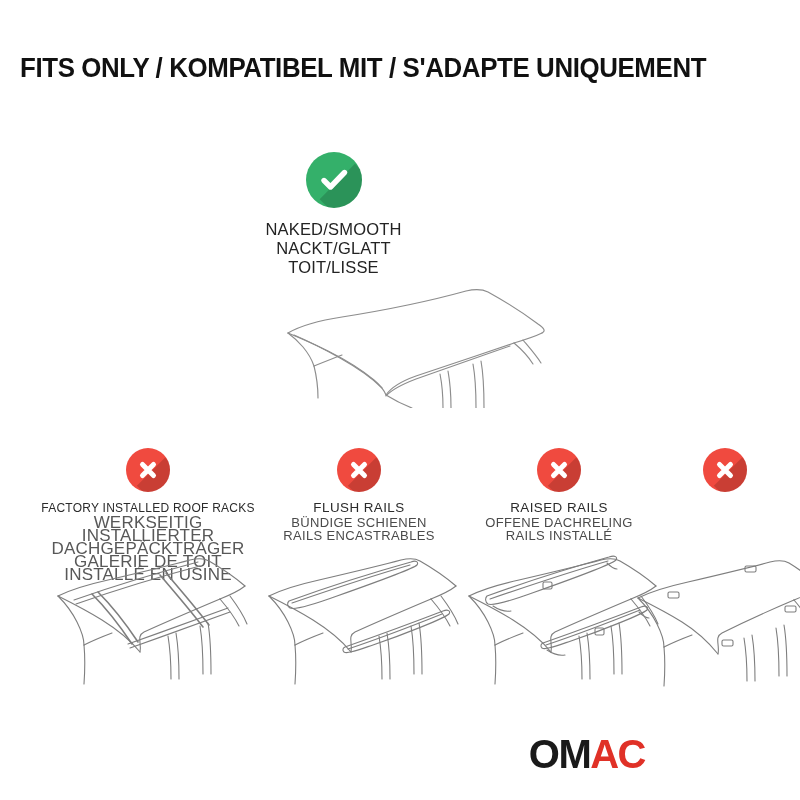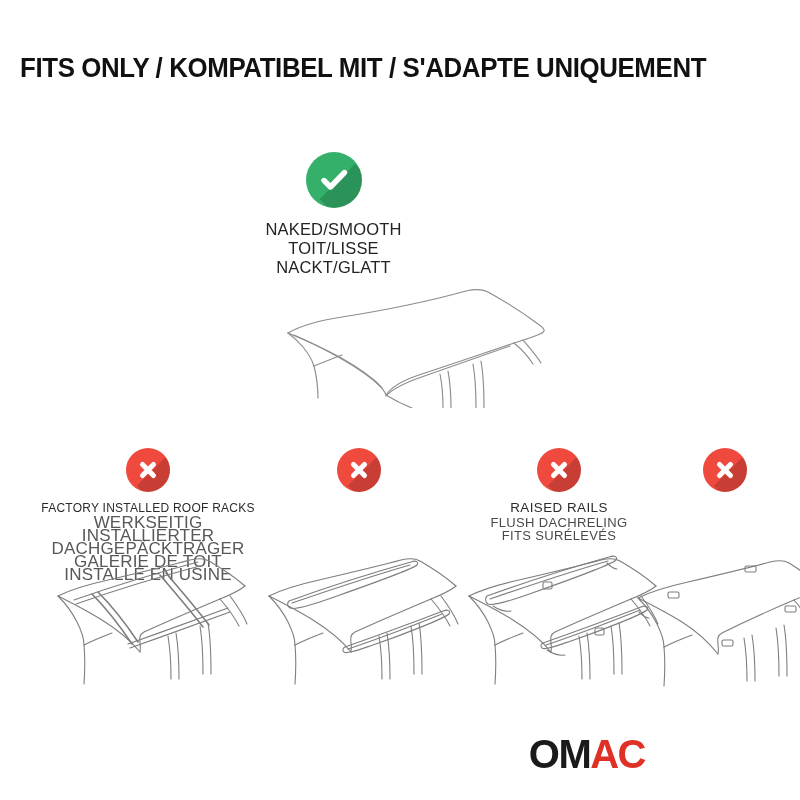--- a/index.html
+++ b/index.html
@@ -157,22 +157,22 @@
       <div class="shadow"></div>
       <div class="glyph">
         <svg width="34" height="34" viewBox="0 0 34 34">
           <path d="M7 17.5 L13.5 24 L27.5 9.5" stroke="#ffffff" stroke-width="5.4" stroke-linecap="round" stroke-linejoin="round" fill="none"></path>
         </svg>
       </div>
     </div>
 
     <div class="ok-labels">
       <div>NAKED/SMOOTH</div>
+      <div>NACKT/GLATT</div>
       <div>TOIT/LISSE</div>
-      <div>NACKT/GLATT</div>
     </div>
   </div>
 
   <div class="naked-illo">
     <svg width="300" height="130" viewBox="0 0 300 130">
       <g fill="none" stroke="#8d8d8d" stroke-width="1.15" stroke-linejoin="round" stroke-linecap="round">
 
         <path d="M18 55 C30 48 52 42 72 39 C110 33 160 23 196 13 C205 11 212 11 218 14
                  C236 24 256 37 268 46 C274 50 276 53 272 55"></path>
 
@@ -254,20 +254,25 @@
     <div class="col col-1">
       <div class="icon-wrap">
         <div class="circle red"></div>
         <div class="shadow"></div>
         <div class="glyph">
           <svg width="26" height="26" viewBox="0 0 26 26">
             <path d="M7.5 7.5 L18.5 18.5 M18.5 7.5 L7.5 18.5" stroke="#ffffff" stroke-width="5" stroke-linecap="round" fill="none"></path>
           </svg>
         </div>
       </div>
+      <div class="col-labels">
+        <div class="l0">FLUSH RAILS</div>
+        <div class="ln">BÜNDIGE SCHIENEN</div>
+        <div class="ln">RAILS ENCASTRABLES</div>
+      </div>
       <div class="col-illo">
         <svg width="200" height="150" viewBox="0 0 200 150">
           <g fill="none" stroke="#7e7e7e" stroke-width="1.1" stroke-linejoin="round" stroke-linecap="round">
             <path d="M10 52 C22 46 42 40 60 36 C90 29 120 22 142 16 C150 14 156 14 161 17
                      C175 25 190 36 197 42"></path>
             <path d="M197 42 C192 46 182 51 172 55"></path>
             <path d="M10 52 C22 58 38 66 54 76 C70 86 84 98 92 108"></path>
             <path d="M172 55 C146 66 118 78 96 88 C88 92 94 100 92 108"></path>
             <path d="M10 52 C16 58 24 68 29 78 C33 86 36 94 36 101"></path>
             <path d="M36 101 C37 112 37 126 36 140"></path>
@@ -295,22 +300,22 @@
         <div class="circle red"></div>
         <div class="shadow"></div>
         <div class="glyph">
           <svg width="26" height="26" viewBox="0 0 26 26">
             <path d="M7.5 7.5 L18.5 18.5 M18.5 7.5 L7.5 18.5" stroke="#ffffff" stroke-width="5" stroke-linecap="round" fill="none"></path>
           </svg>
         </div>
       </div>
       <div class="col-labels">
         <div class="l0">RAISED RAILS</div>
-        <div class="ln">FLUSH DACHRELING</div>
-        <div class="ln">FITS SURÉLEVÉS</div>
+        <div class="ln">OFFENE DACHRELING</div>
+        <div class="ln">RAILS INSTALLÉ</div>
       </div>
       <div class="col-illo">
         <svg width="200" height="150" viewBox="0 0 200 150">
           <g fill="none" stroke="#7e7e7e" stroke-width="1.1" stroke-linejoin="round" stroke-linecap="round">
             <path d="M10 52 C22 46 42 40 60 36 C90 29 120 22 142 16 C150 14 156 14 161 17
                      C175 25 190 36 197 42"></path>
             <path d="M197 42 C192 46 182 51 172 55"></path>
             <path d="M10 52 C22 58 38 66 54 76 C70 86 84 98 92 108"></path>
             <path d="M172 55 C146 66 118 78 96 88 C88 92 94 100 92 108"></path>
             <path d="M10 52 C16 58 24 68 29 78 C33 86 36 94 36 101"></path>

